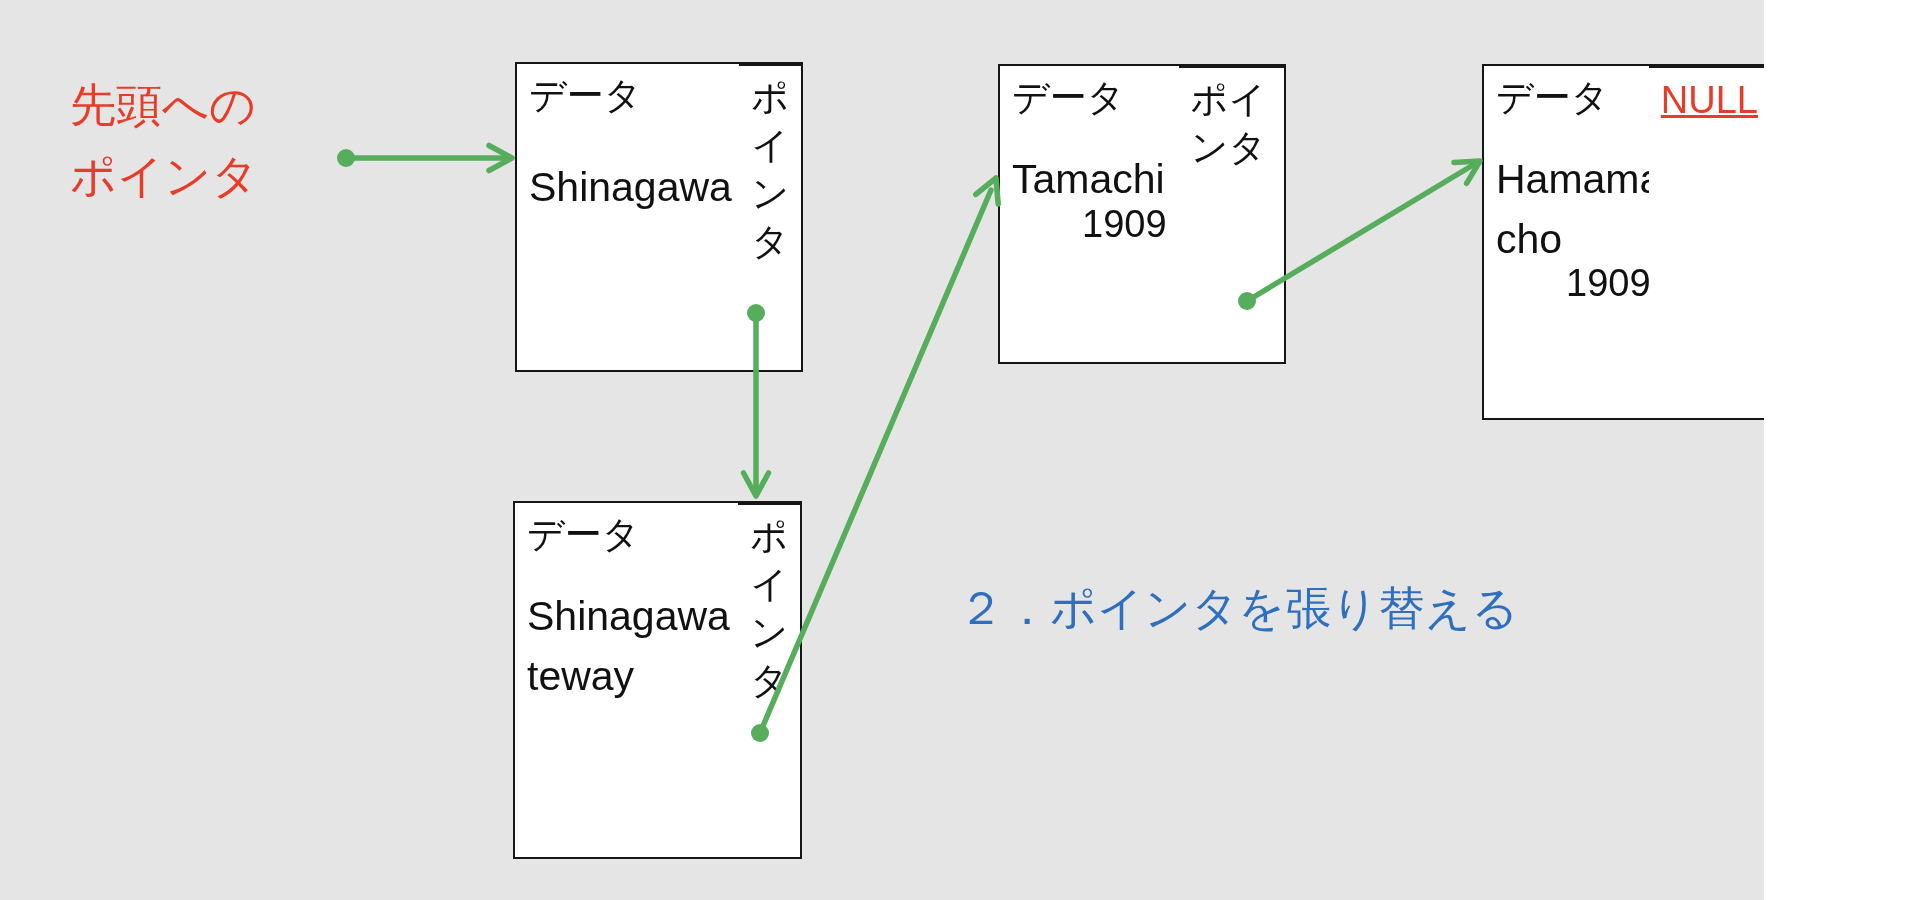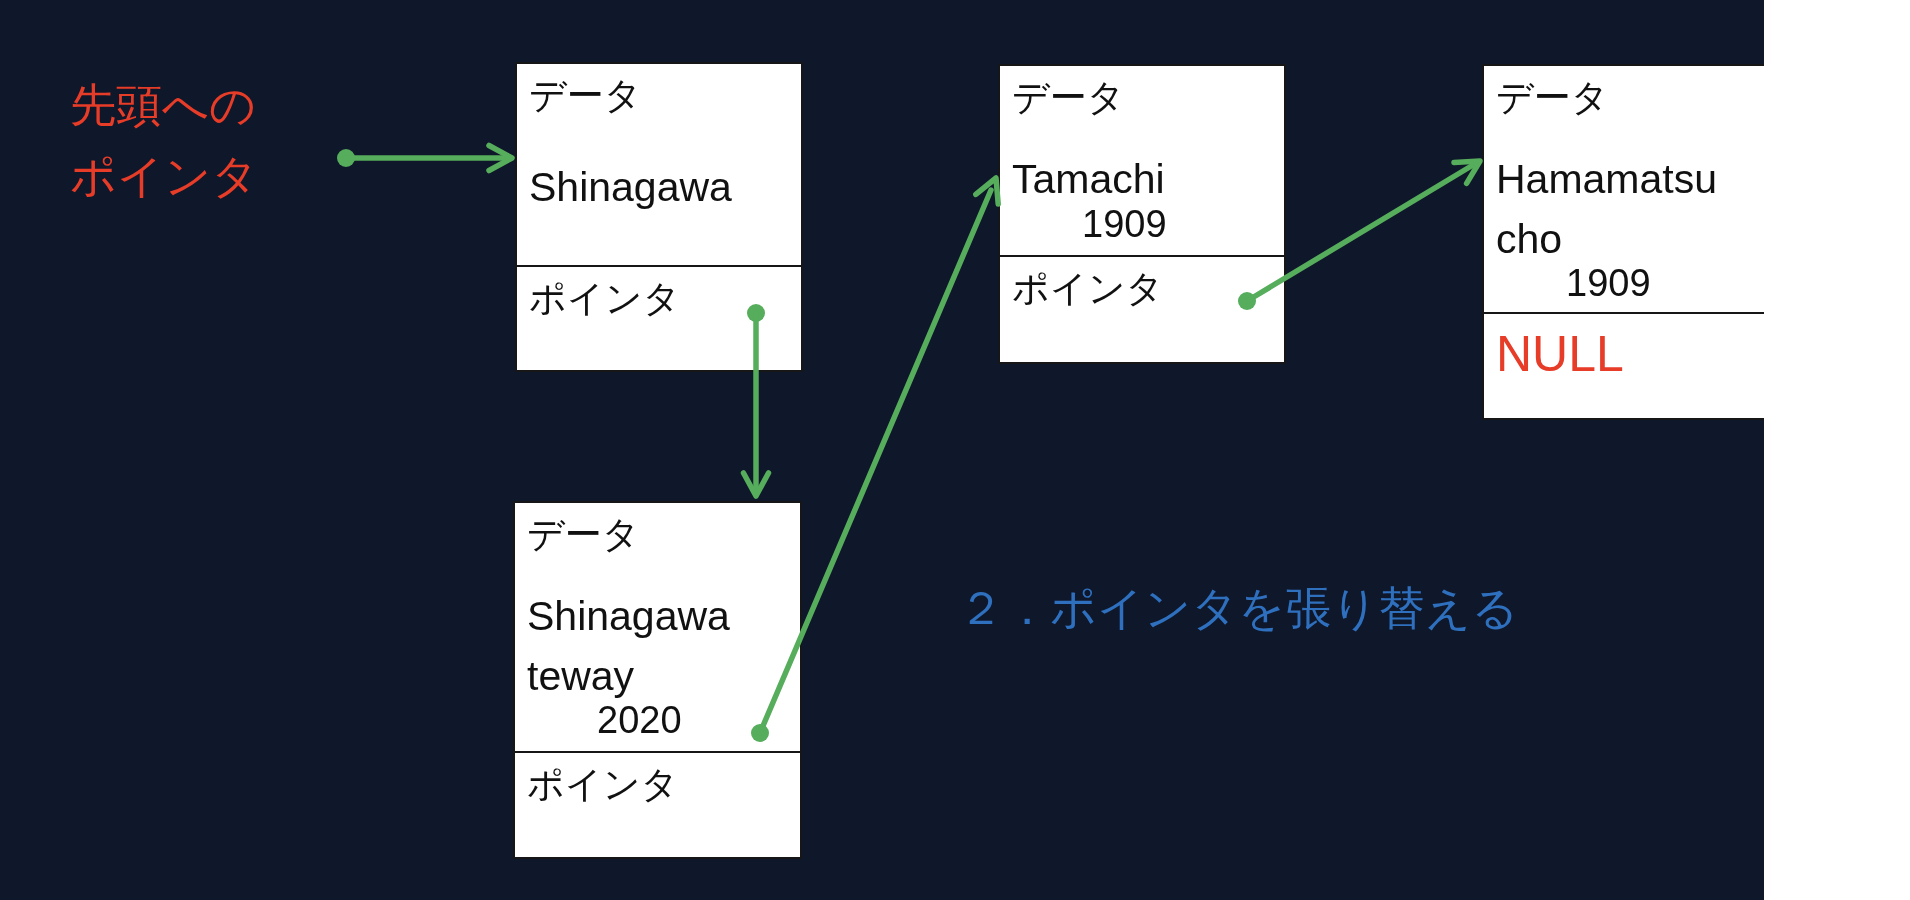--- a/index.html
+++ b/index.html
@@ -5,21 +5,21 @@
   html, body {
     margin: 0;
     padding: 0;
     background: #ffffff;
     font-family: "Liberation Sans", "DejaVu Sans", sans-serif;
   }
   #canvas {
     position: relative;
     width: 1764px;
     height: 900px;
-    background: #0f172a;
+    background: #e5e5e5;
     overflow: hidden;
     color: #111111;
   }
   
   .head-label {
     position: absolute;
     left: 70px;
     top: 70px;
     font-size: 46px;
     line-height: 1.55;
@@ -34,21 +34,21 @@
     color: #2e6fbe;
     white-space: nowrap;
   }
   
   .node {
     position: absolute;
     border: 2px solid #161616;
     box-sizing: border-box;
     background: #ffffff;
     display: flex;
-    flex-direction: column;
+    flex-direction: row;
   }
   .node-data {
     box-sizing: border-box;
     padding: 8px 12px 0 12px;
     overflow: hidden;
   }
   .node-label {
     font-size: 37px;
     line-height: 1.3;
   }
@@ -67,21 +67,22 @@
   .node-pointer {
     box-sizing: border-box;
     border-top: 2px solid #161616;
     flex: 1;
     padding: 8px 12px 0 12px;
     font-size: 37px;
     line-height: 1.3;
   }
   .node-pointer.null {
     color: #e73c28;
-    font-size: 50px;
+    font-size: 38px;
+    text-decoration: underline;
   }
   
   #arrows {
     position: absolute;
     left: 0;
     top: 0;
     pointer-events: none;
   }
   #arrows .shaft {
     stroke: #56ad5c;
@@ -135,21 +136,20 @@
       <div class="node-year" style="margin-top:-6px">1909</div>
     </div>
     <div class="node-pointer null">NULL</div>
   </div>
 
   <div class="node" style="left:513px; top:501px; width:289px; height:358px;">
     <div class="node-data" style="height:248px">
       <div class="node-label">データ</div>
       <div class="node-name" style="margin-top:28px">Shinagawa
 teway</div>
-      <div class="node-year" style="margin-top:-6px">2020</div>
     </div>
     <div class="node-pointer">ポインタ</div>
   </div>
 
   <svg id="arrows" width="1910" height="900" viewBox="0 0 1910 900">
 
     <g>
       <circle class="dot" cx="346" cy="158" r="9"></circle>
       <line class="shaft" x1="346" y1="158" x2="506" y2="158"></line>
       <polyline class="head" points="489,145.5 512,158 489,170.5"></polyline>

